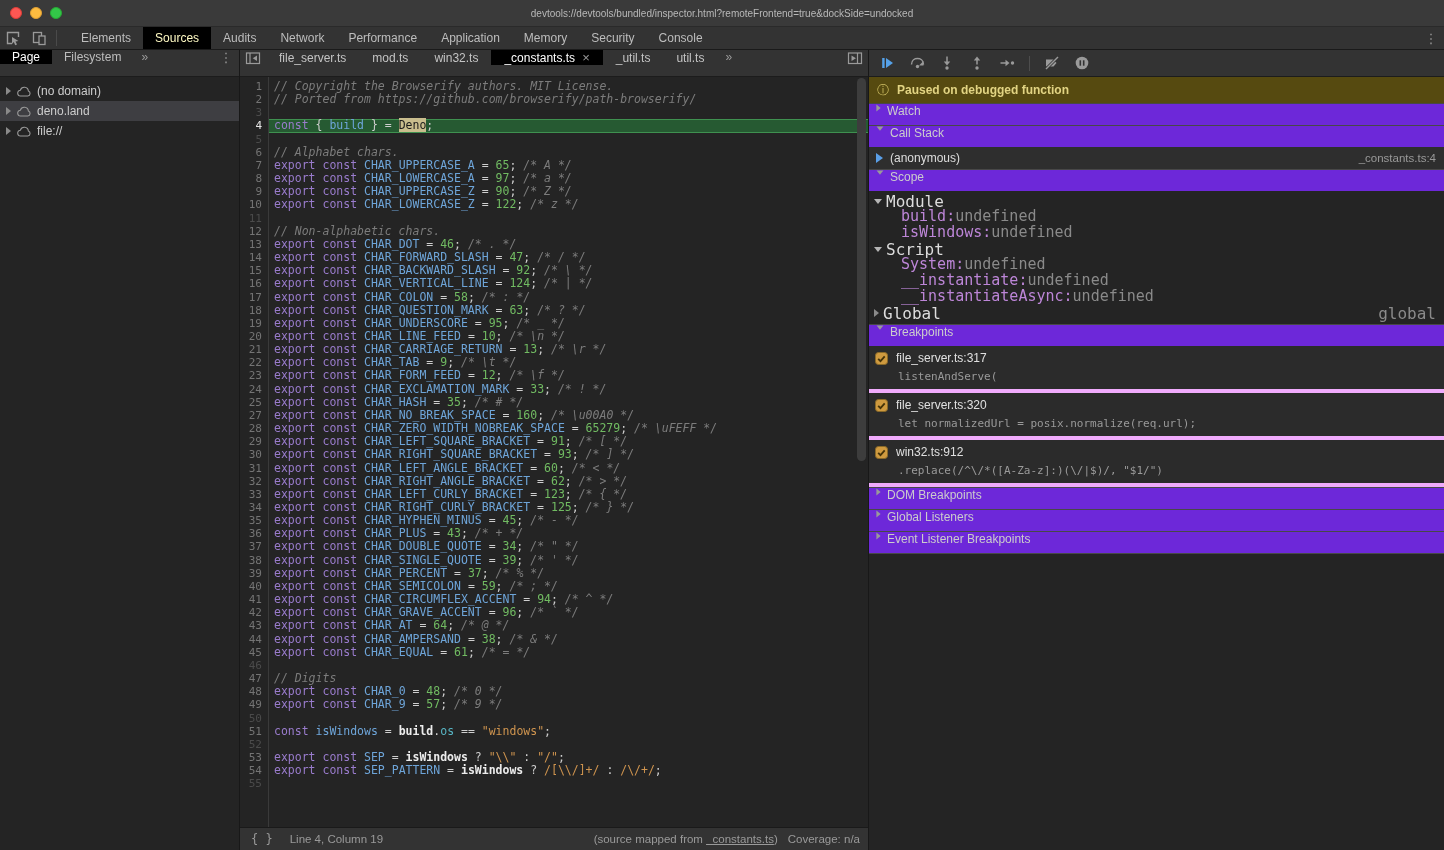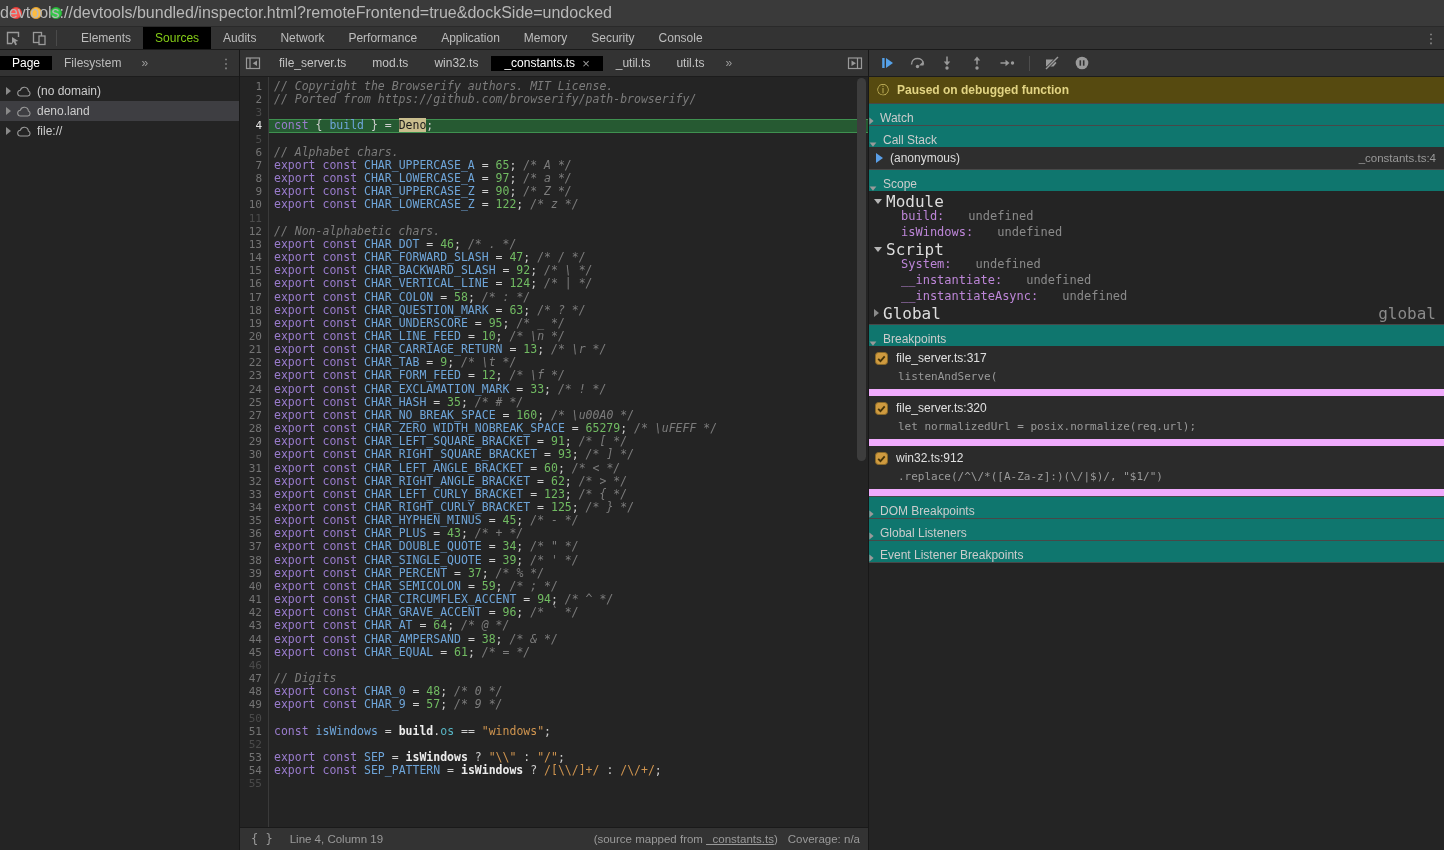--- a/index.html
+++ b/index.html
@@ -7,34 +7,34 @@
   body { background:#242424; font-family:"Liberation Sans", sans-serif; -webkit-font-smoothing:antialiased; }
   #app { width:1444px; height:850px; display:flex; flex-direction:column; }
 
   
   .titlebar { height:27px; background:#3a3a3a; display:flex; align-items:center; position:relative; flex:none; border-bottom:1px solid #2a2a2a; }
   .traffic { display:flex; gap:8px; padding-left:10px; }
   .tl { width:12px; height:12px; border-radius:50%; }
   .tl.close { background:#fc5753; border:0.5px solid #df3e38; }
   .tl.min   { background:#fdbc40; border:0.5px solid #de9f34; }
   .tl.max   { background:#33c748; border:0.5px solid #27aa35; }
-  .win-title { position:absolute; left:0; right:0; text-align:left; font-size:16px; color:#b8b8b8; pointer-events:none; }
+  .win-title { position:absolute; left:0; right:0; text-align:center; font-size:10px; color:#b8b8b8; pointer-events:none; }
 
   
   .main-toolbar { height:23px; background:#333; display:flex; align-items:stretch; flex:none; border-bottom:1px solid #1a1a1a; }
   .tb-icon { width:26px; display:flex; align-items:center; justify-content:center; }
   .tb-sep { width:1px; background:#4a4a4a; margin:3px 4px; }
   .panel-tabs { display:flex; align-items:stretch; margin-left:8px; }
   .panel-tab { padding:0 12px; font-size:12px; color:#bdbdbd; display:flex; align-items:center; cursor:default; }
-  .panel-tab.active { background:#000; color:#84cc16; }
+  .panel-tab.active { background:#000; color:#fef9c3; }
   .kebab { margin-left:auto; width:26px; display:flex; align-items:center; justify-content:center; color:#9a9a9a; font-size:13px; letter-spacing:0; }
 
   
   .main { flex:1; display:flex; min-height:0; }
-  .strip { height:27px; background:#333; border-bottom:1px solid #1c1c1c; display:flex; align-items:center; flex:none; }
+  .strip { height:27px; background:#333; border-bottom:1px solid #1c1c1c; display:flex; align-items:flex-start; flex:none; }
 
   
   .sidebar { width:240px; flex:none; display:flex; flex-direction:column; border-right:1px solid #181818; background:#242424; }
   .side-tab { padding:0 12px; font-size:12px; color:#bdbdbd; display:flex; align-items:center; }
   .side-tab.active { background:#000; color:#fff; }
   .chev-more { padding:0 8px; color:#9a9a9a; font-size:12px; display:flex; align-items:center; }
   .tree { padding-top:4px; }
   .tree-item { height:20px; display:flex; align-items:center; padding-left:6px; gap:5px; font-size:12px; color:#ccc; }
   .tree-item.selected { background:#3e3e42; }
   .tri-r { width:0; height:0; border-left:5px solid #8a8a8a; border-top:4px solid transparent; border-bottom:4px solid transparent; flex:none; }
@@ -72,33 +72,33 @@
   .sb-right { margin-left:auto; display:flex; align-items:flex-end; gap:10px; }
   .sb-link { text-decoration:underline; color:#9a9a9a; }
 
   
   .rightpanel { width:576px; flex:none; display:flex; flex-direction:column; border-left:1px solid #181818; background:#242424; overflow:hidden; }
   .dbg-toolbar { align-items:center; padding-left:6px; gap:6px; }
   .dbg-btn { width:24px; height:22px; display:flex; align-items:center; justify-content:center; }
   .dbg-sep { width:1px; height:15px; background:#4d4d4d; margin:0 4px; }
   .banner { height:26px; background:#564a10; color:#e2d483; font-size:12px; font-weight:bold; display:flex; align-items:center; padding-left:8px; gap:8px; flex:none; }
   .banner-i { color:#cdbd62; font-weight:normal; font-size:12px; }
-  .sec-header { height:22px; background:#0f766e; border-top:1px solid #484848; display:flex; align-items:flex-end; gap:6px; font-size:12px; color:#ccc; flex:none; }
+  .sec-header { height:22px; background:#6d28d9; border-top:1px solid #484848; display:flex; align-items:flex-start; padding-left:7px; gap:6px; font-size:12px; color:#ccc; flex:none; }
   .sec-header .tri-r { border-left-color:#9a9a9a; transform:scale(0.85); }
   .sec-header .tri-d { border-top-color:#9a9a9a; transform:scale(0.85); }
   .frame-row { height:22px; background:#2e2e2e; display:flex; align-items:center; padding:0 8px 0 7px; gap:7px; font-size:12px; color:#ddd; flex:none; }
   .frame-arrow { width:0; height:0; border-left:7px solid #5a9fe8; border-top:5px solid transparent; border-bottom:5px solid transparent; }
   .frame-loc { margin-left:auto; color:#999; font-size:11.5px; }
   .scope-list { padding:2px 0 3px 0; }
   .scope-group { height:16px; display:flex; align-items:center; padding:0 8px 0 5px; gap:4px; font-family:"DejaVu Sans Mono", monospace; font-size:16px; color:#ddd; }
-  .scope-var { height:16px; display:flex; align-items:flex-start; padding-left:32px; font-family:"DejaVu Sans Mono", monospace; font-size:12px;gap:24px; }
+  .scope-var { height:16px; display:flex; align-items:flex-end; padding-left:32px; font-family:"DejaVu Sans Mono", monospace; font-size:15px; }
   .sv-name { color:#bd86d8; }
   .sv-val { color:#8a8a8a; }
   .scope-annot { margin-left:auto; color:#8a8a8a; }
-  .bp-entry { background:#2b2b2b; border-bottom:7px solid #f0abfc; padding:3px 6px 6px 6px; }
+  .bp-entry { background:#2b2b2b; border-bottom:4px solid #f0abfc; padding:3px 6px 6px 6px; }
   .bp-top { display:flex; align-items:center; gap:8px; height:18px; }
   .bp-loc { font-size:12px; color:#e0e0e0; }
   .bp-code { font-family:"DejaVu Sans Mono", monospace; font-size:11px; color:#9a9a9a; padding:3px 0 0 23px; white-space:pre; }
   .rp-fill { flex:1; border-top:1px solid #484848; }
 
   svg { display:block; }
 </style>
 </head>
 <body>
 

